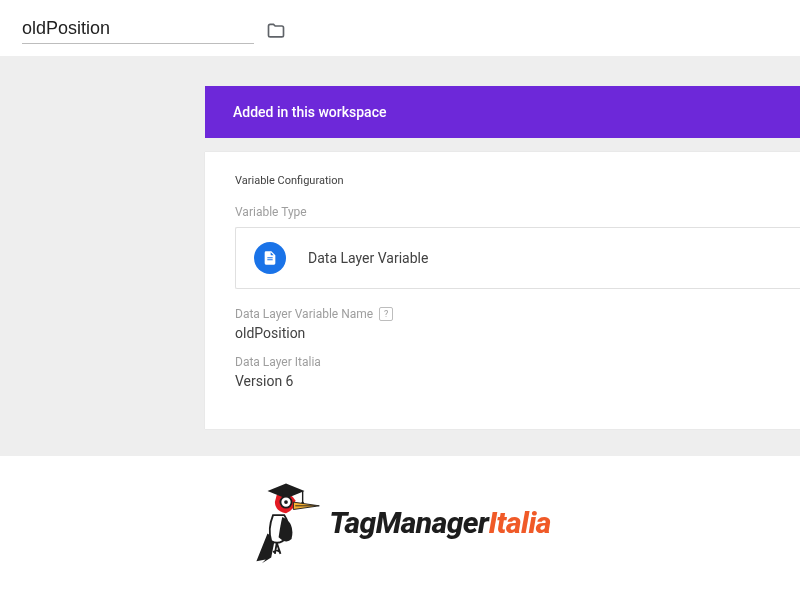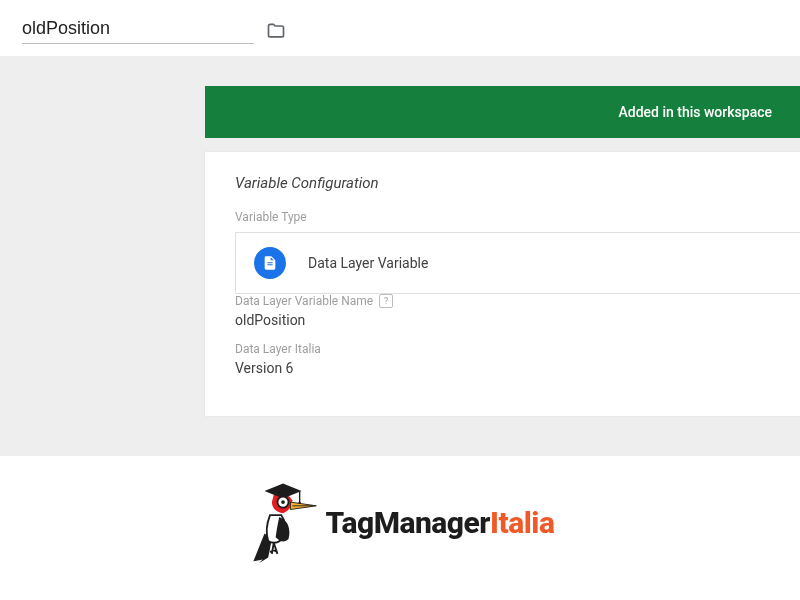--- a/index.html
+++ b/index.html
@@ -29,49 +29,47 @@
   background: transparent;
 }
 .folder-icon svg { width: 20px; height: 20px; display: block; }
 .gray-area {
   background: #eeeeee;
   padding-top: 30px;
   padding-left: 205px;
   min-height: 400px;
 }
 .banner {
-  background: #15803d;
+  background: #6d28d9;
   color: #fff;
   font-size: 14px;
   font-weight: 500;
   padding: 18px 28px;
-  text-align: right;
 }
 .card {
   background: #fff;
   margin-top: 14px;
   padding: 22px 0 26px 0;
   box-shadow: 0 0 1px rgba(0,0,0,0.12);
 }
 .card-title {
-  font-size: 15px;
+  font-size: 11px;
   color: #424242;
   padding: 0 30px 18px 30px;
-  font-style: italic;
 }
 .sub-label {
   font-size: 12px;
   color: #9e9e9e;
   padding: 0 30px 8px 30px;
   display: flex;
   align-items: center;
   gap: 6px;
 }
 .type-row {
-  margin: 0 0 0 30px;
+  margin: 0 0 18px 30px;
   border: 1px solid #e0e0e0;
   border-right: none;
   border-radius: 2px 0 0 2px;
   padding: 14px 18px;
   display: flex;
   align-items: center;
   gap: 22px;
 }
 .type-icon {
   width: 32px;
@@ -109,20 +107,21 @@
   display: flex;
   align-items: center;
   justify-content: center;
   padding: 22px 0 0 0;
   gap: 6px;
 }
 .logo-text {
   font-size: 30px;
   font-weight: 800;
   letter-spacing: -0.5px;
+  font-style: italic;
 }
 .logo-text .dark { color: #1d1d1d; }
 .logo-text .orange { color: #f05a28; }
 .bird-svg { width: 74px; height: 88px; }
 </style>
 </head>
 <body>
 
 <div class="header">
   <input class="title-field" value="oldPosition" style="">

